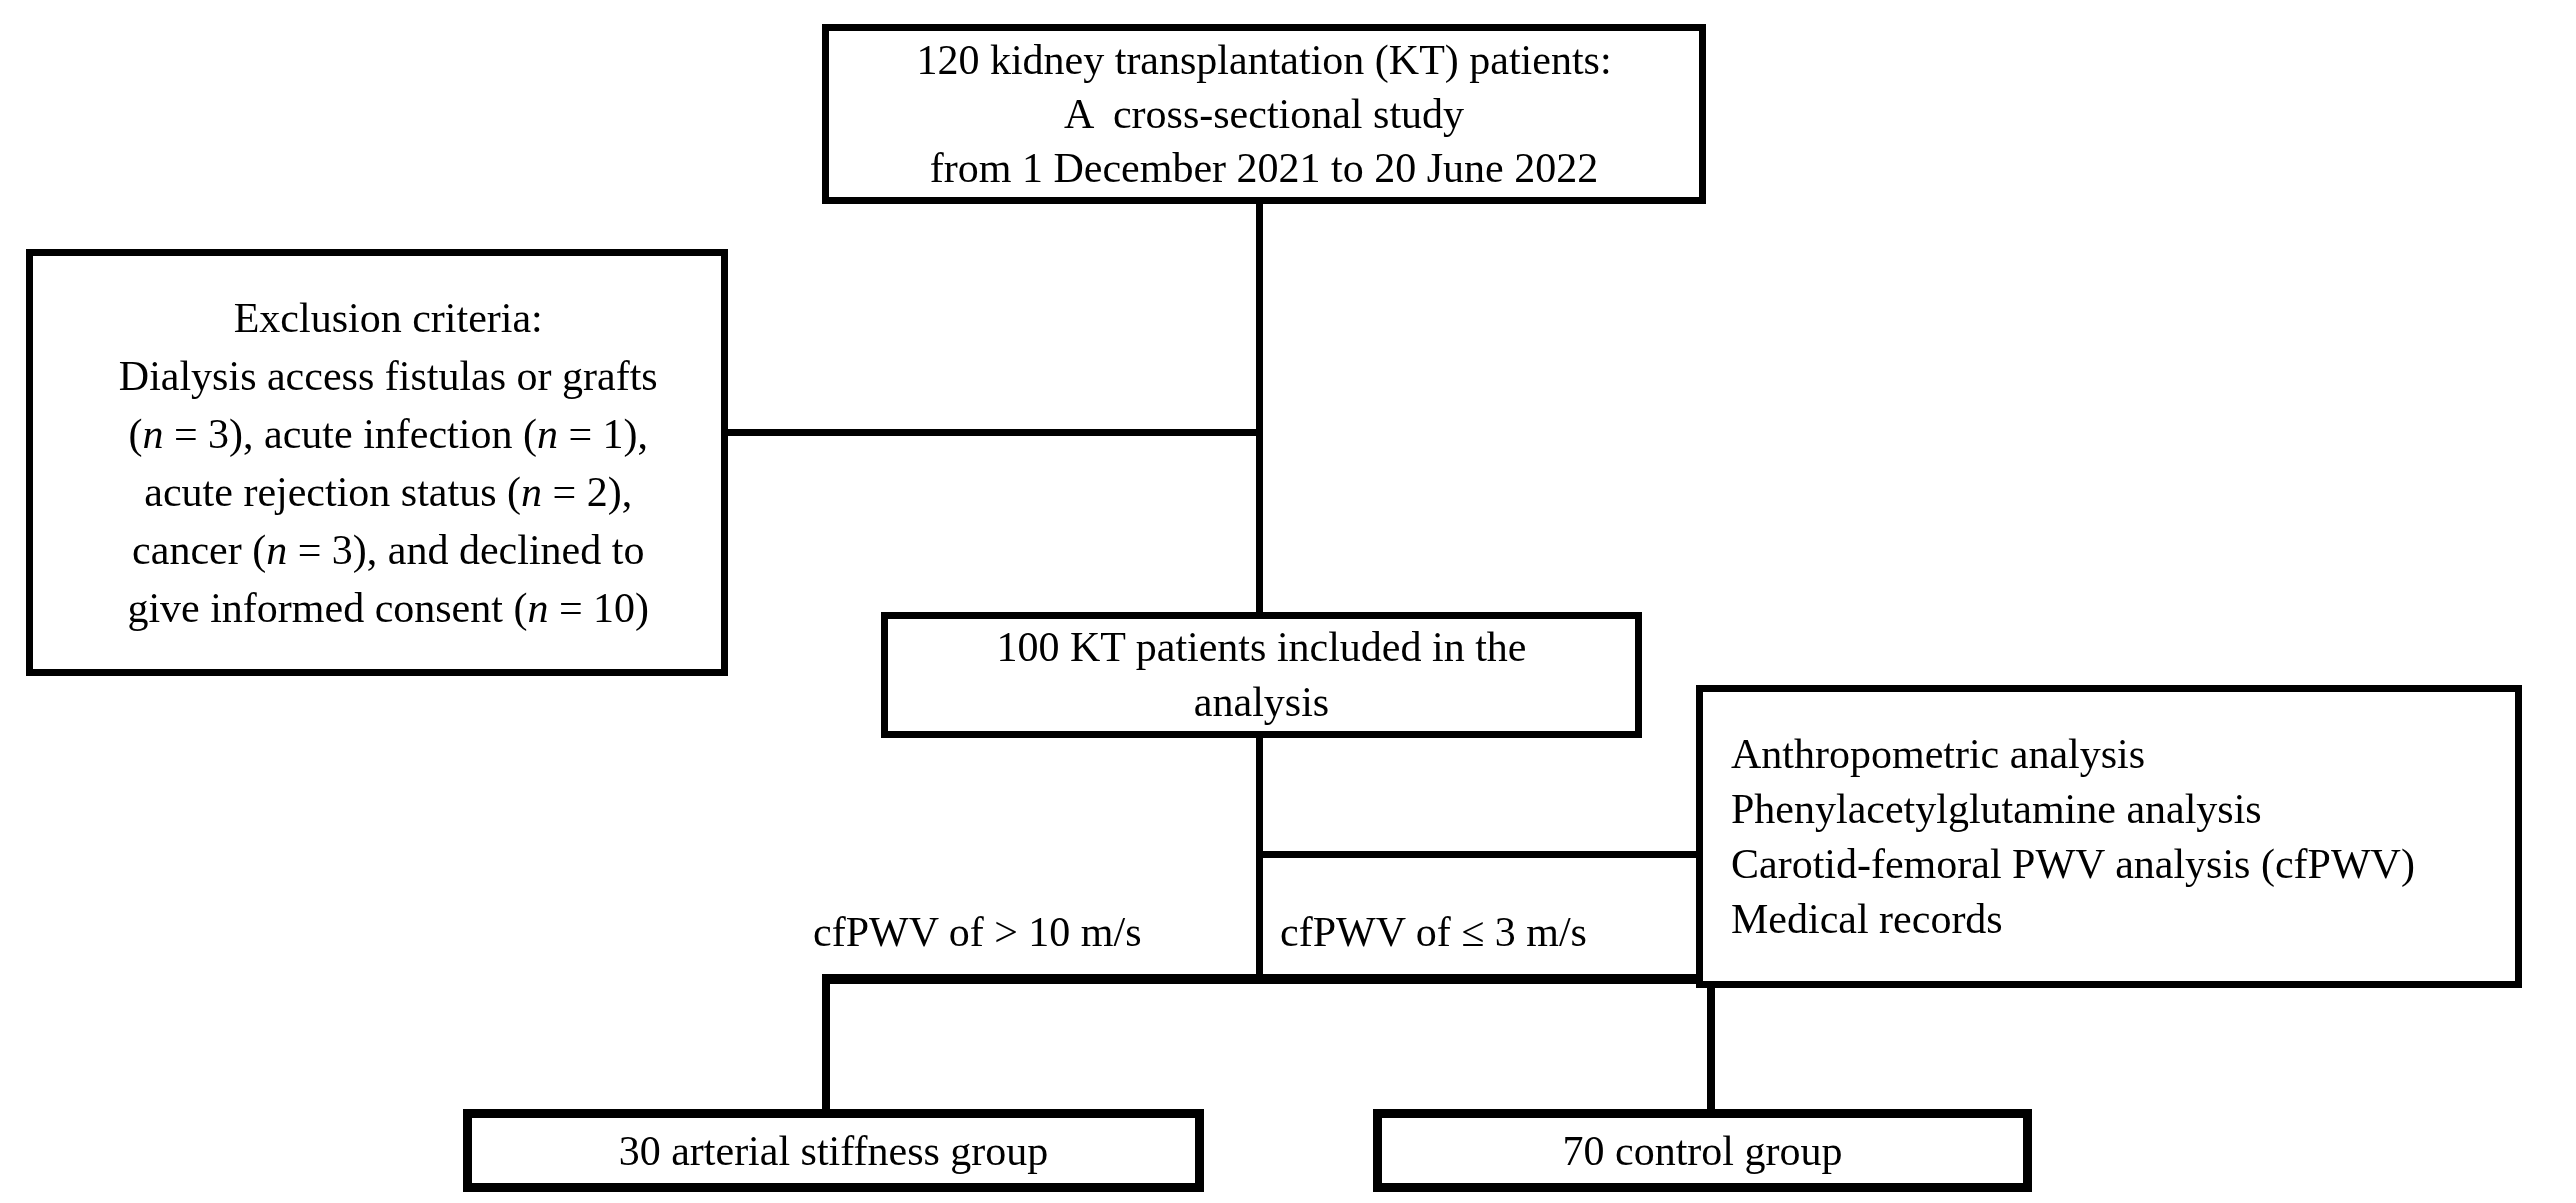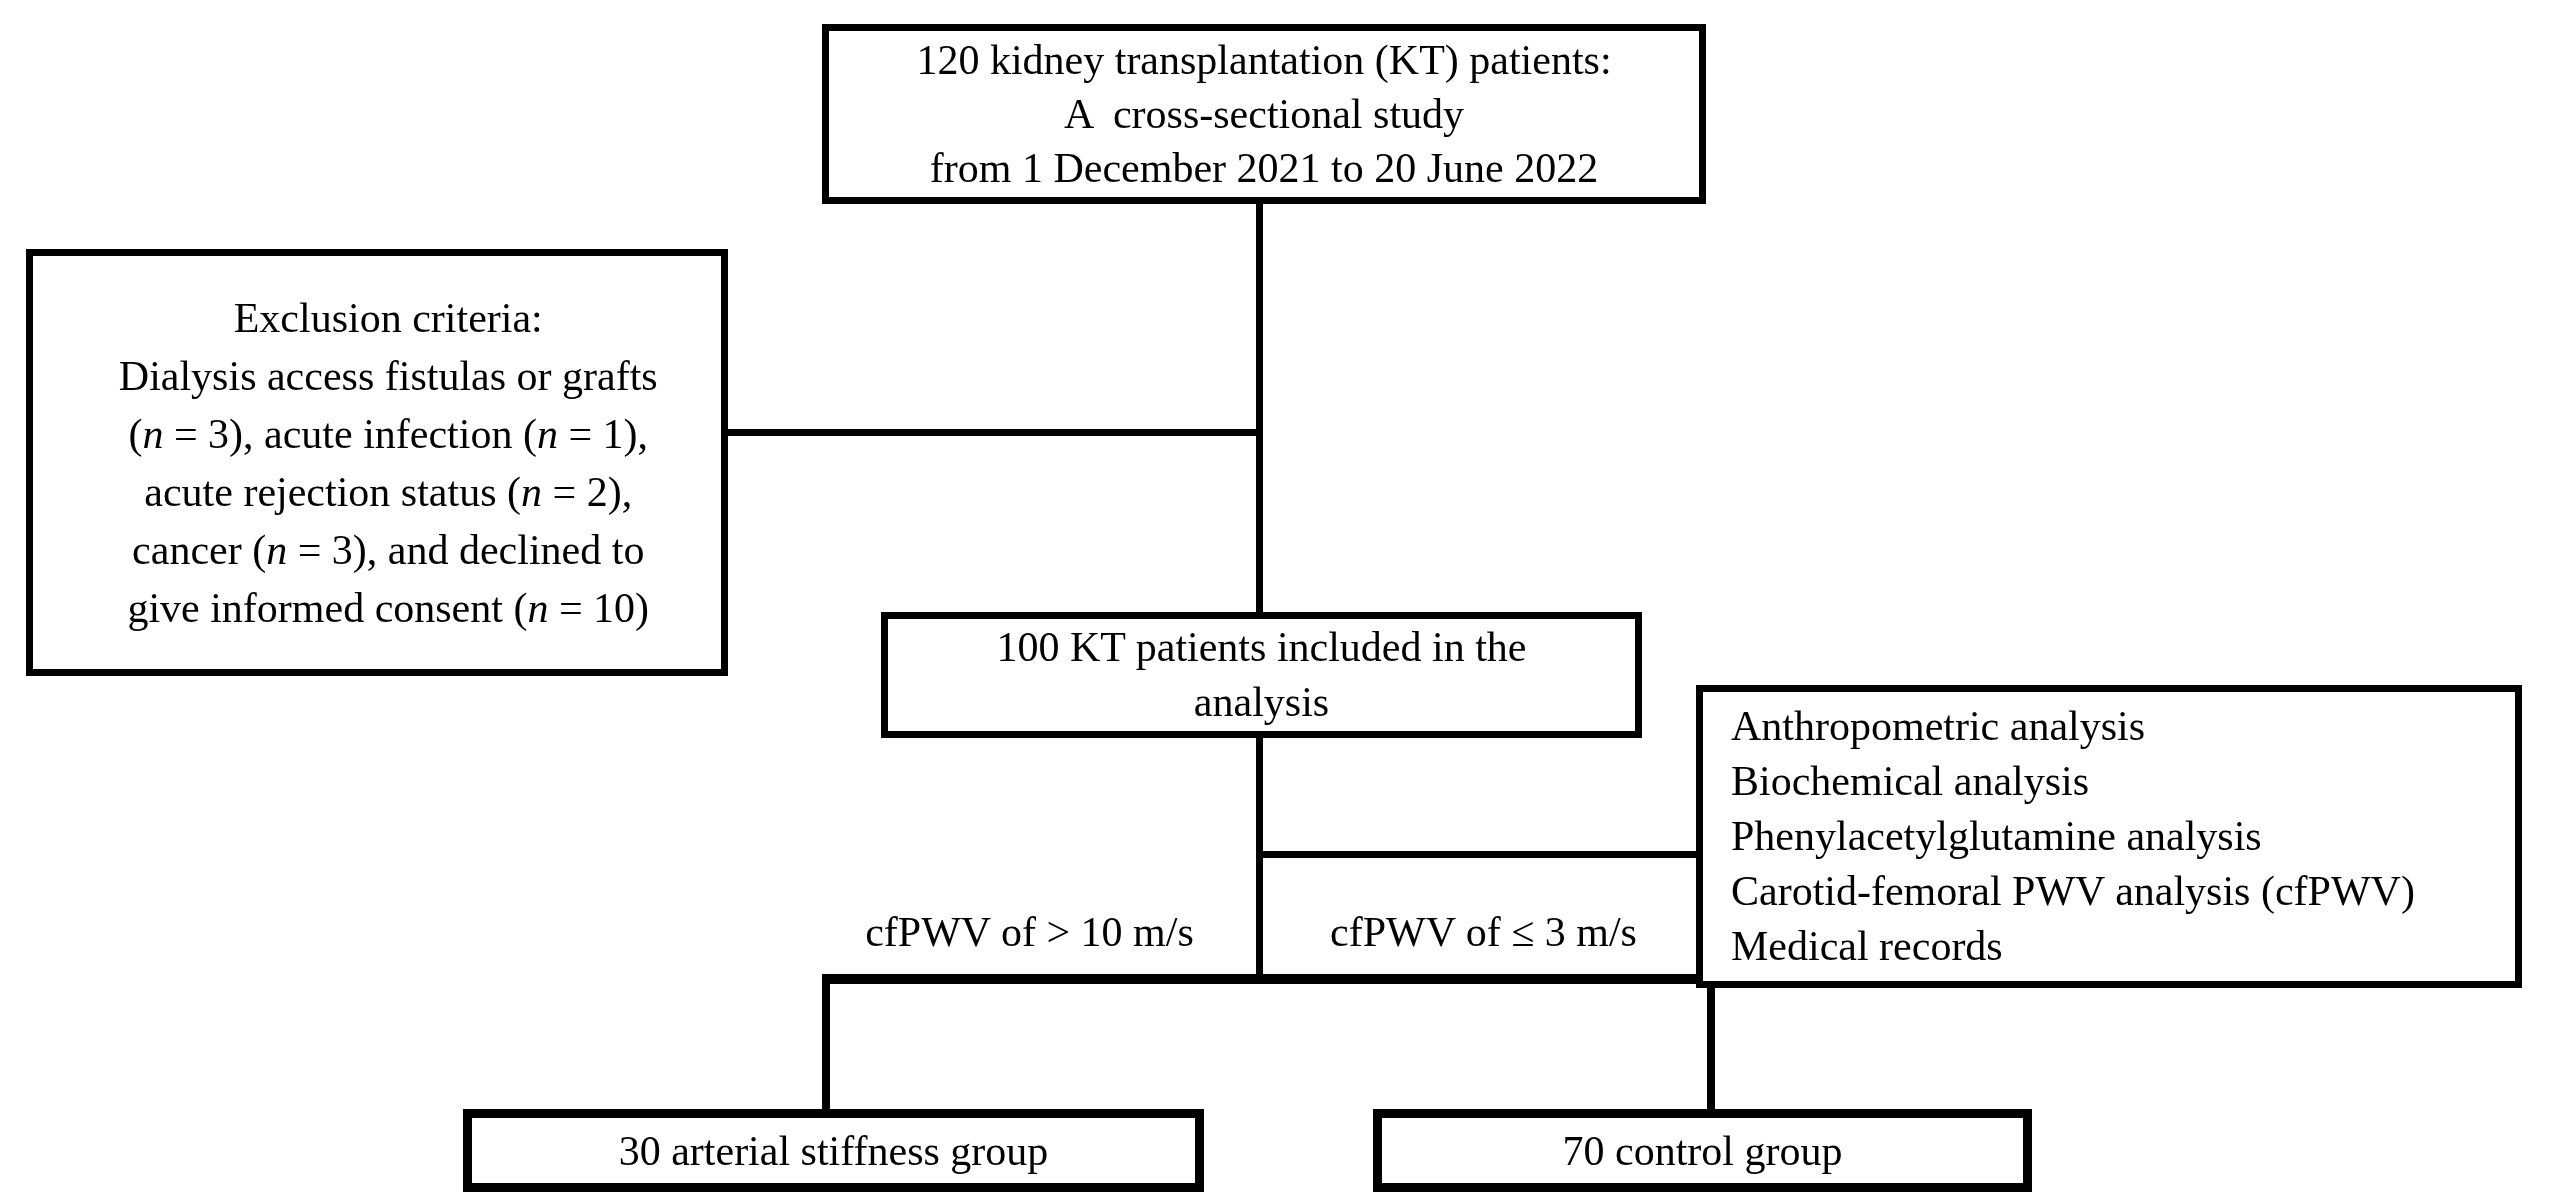--- a/index.html
+++ b/index.html
@@ -38,21 +38,21 @@
   .midbox .line { line-height: 55px; }
   .methbox .line { line-height: 55px; }
   .botbox .line { line-height: 52px; }
   .connector {
     position: absolute;
     background: #000000;
   }
   .branch-label {
     position: absolute;
     font-size: 42px;
-    text-align: center;
+    text-align: left;
     white-space: pre;
   }
 </style>
 </head>
 <body>
 
 <div class="canvas">
 
   <div class="connector" style="left:1256px; top:201px; width:7px; height:415px;"></div>
   <div class="connector" style="left:725px; top:429px; width:535px; height:7px;"></div>
@@ -77,21 +77,20 @@
     <div class="line">give informed consent (<i>n</i> = 10)</div>
   </div>
 
   <div class="box centered midbox" style="left:881px; top:612px; width:761px; height:126px;">
     <div class="line">100 KT patients included in the</div>
     <div class="line">analysis</div>
   </div>
 
   <div class="box methbox" style="left:1696px; top:685px; width:826px; height:303px; padding-left:28px;">
     <div class="line">Anthropometric analysis</div>
-    <div class="line">Biochemical analysis</div>
     <div class="line">Phenylacetylglutamine analysis</div>
     <div class="line">Carotid-femoral PWV analysis (cfPWV)</div>
     <div class="line">Medical records</div>
   </div>
 
   <div class="branch-label" style="left:813px; top:908px; width:433px;">cfPWV of &gt; 10 m/s</div>
   <div class="branch-label" style="left:1280px; top:908px; width:407px;">cfPWV of ≤ 3 m/s</div>
 
   <div class="box thick centered botbox" style="left:463px; top:1109px; width:741px; height:83px;">
     <div class="line">30 arterial stiffness group</div>

